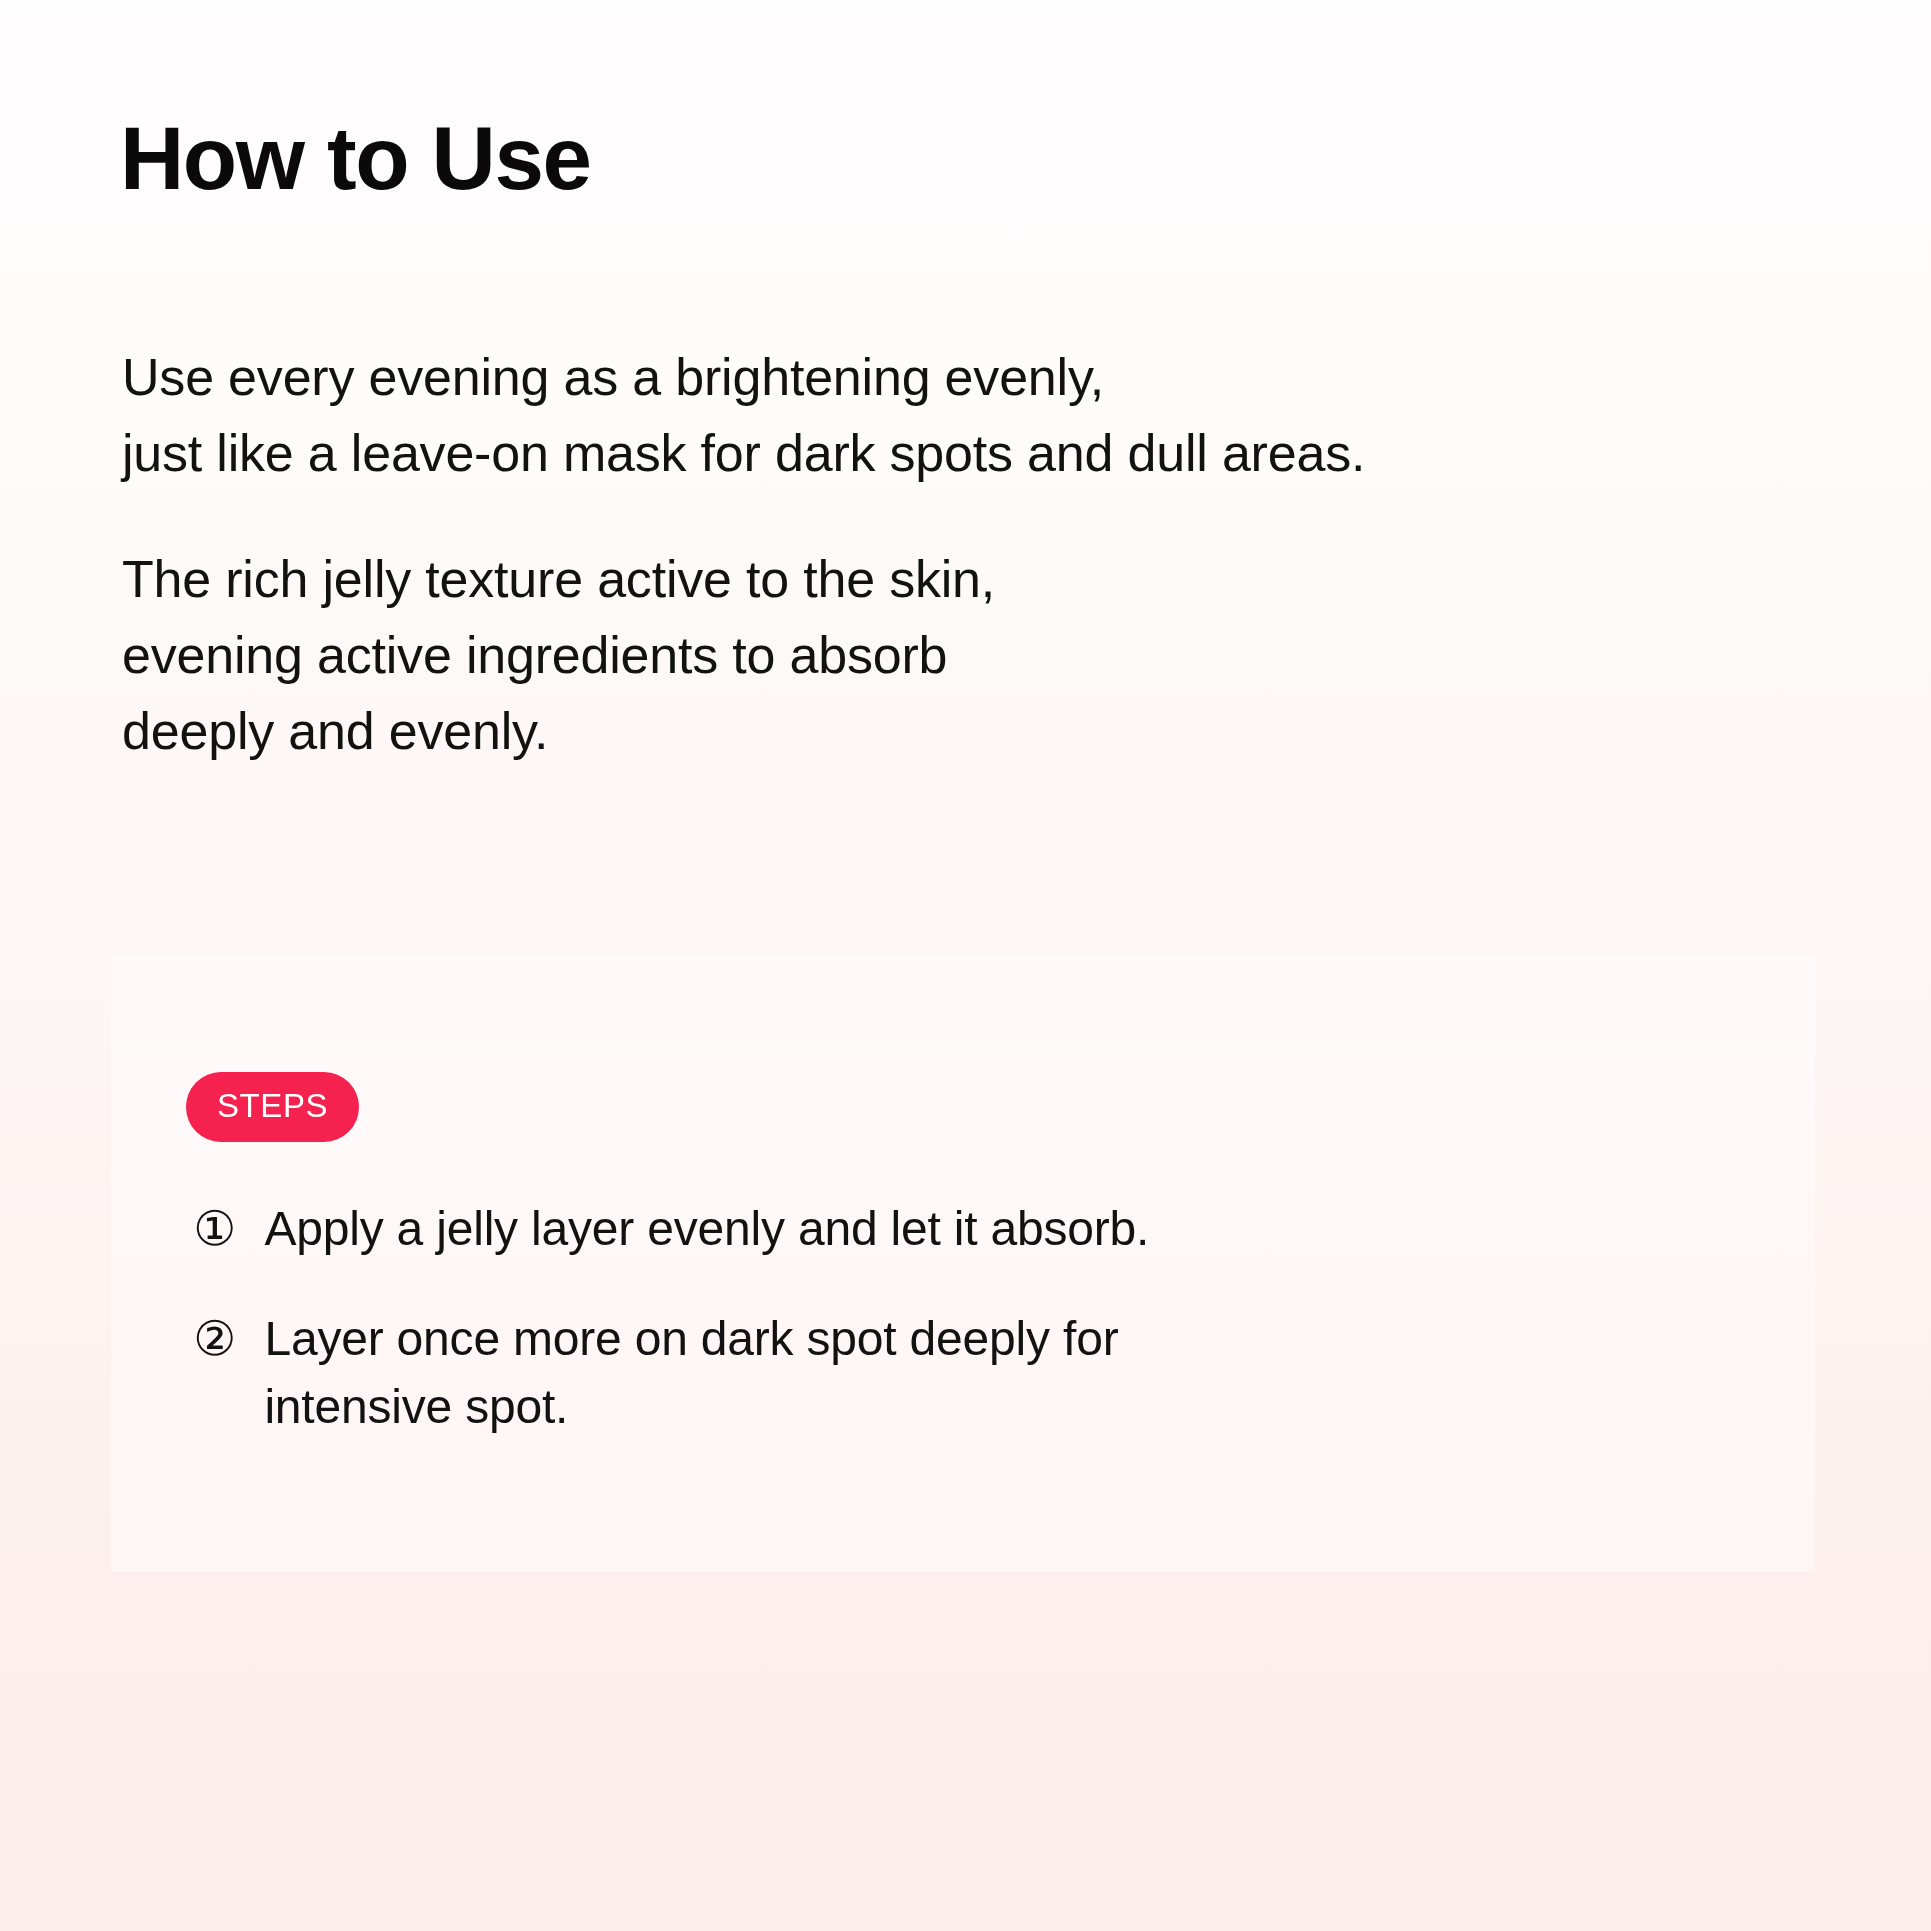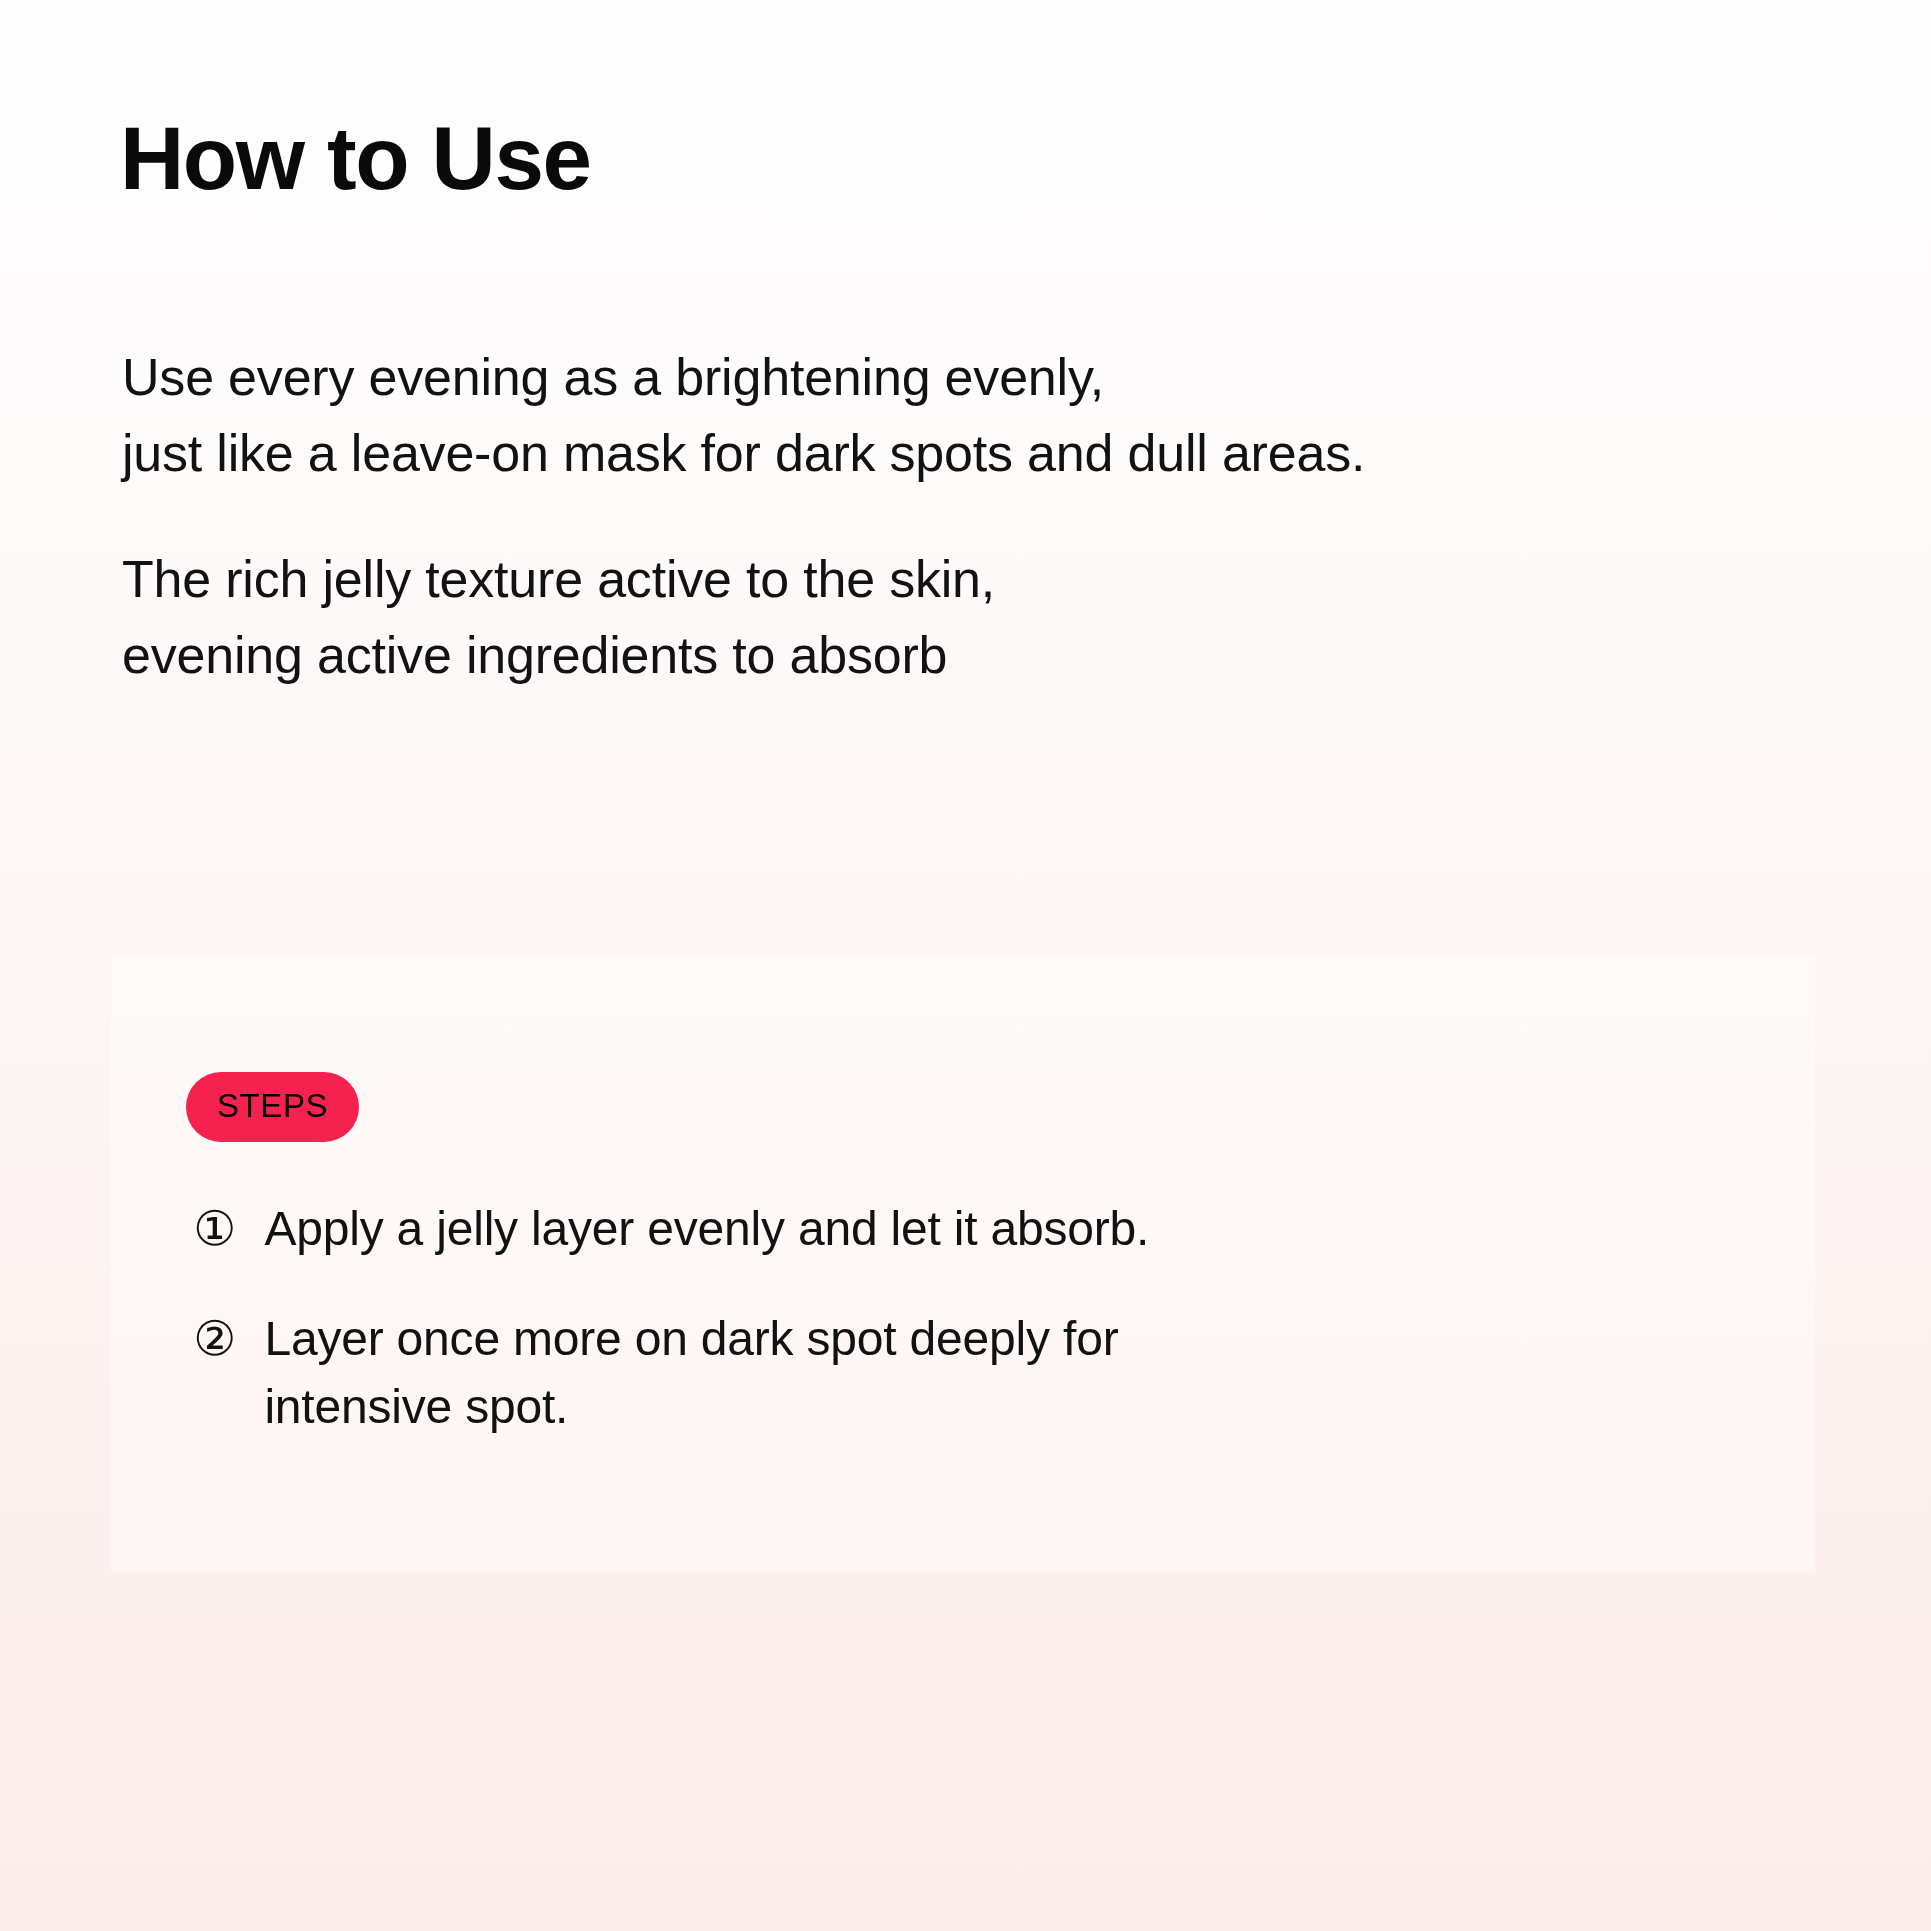--- a/index.html
+++ b/index.html
@@ -75,21 +75,21 @@
 
   .badge-row {
     position: absolute;
     left: 75px;
     top: 118px;
   }
 
   .steps-badge {
     display: inline-block;
     background: #f5214f;
-    color: #000000;
+    color: #ffffff;
     font-size: 33px;
     font-weight: 400;
     letter-spacing: 0.6px;
     line-height: 1;
     padding: 17.4px 31px 19.3px 31px;
     border-radius: 39px;
     white-space: nowrap;
   }
 
   .steps-list {
@@ -135,20 +135,21 @@
   <div class="body-block">
 
     <p class="para">
       <span class="ln">Use every evening as a brightening evenly,</span>
       <span class="ln">just like a leave-on mask for dark spots and dull areas.</span>
     </p>
 
     <p class="para">
       <span class="ln">The rich jelly texture active to the skin,</span>
       <span class="ln">evening active ingredients to absorb</span>
+      <span class="ln">deeply and evenly.</span>
     </p>
 
   </div>
 
   <section class="steps-card">
 
     <div class="badge-row">
       <span class="steps-badge">STEPS</span>
     </div>
 

